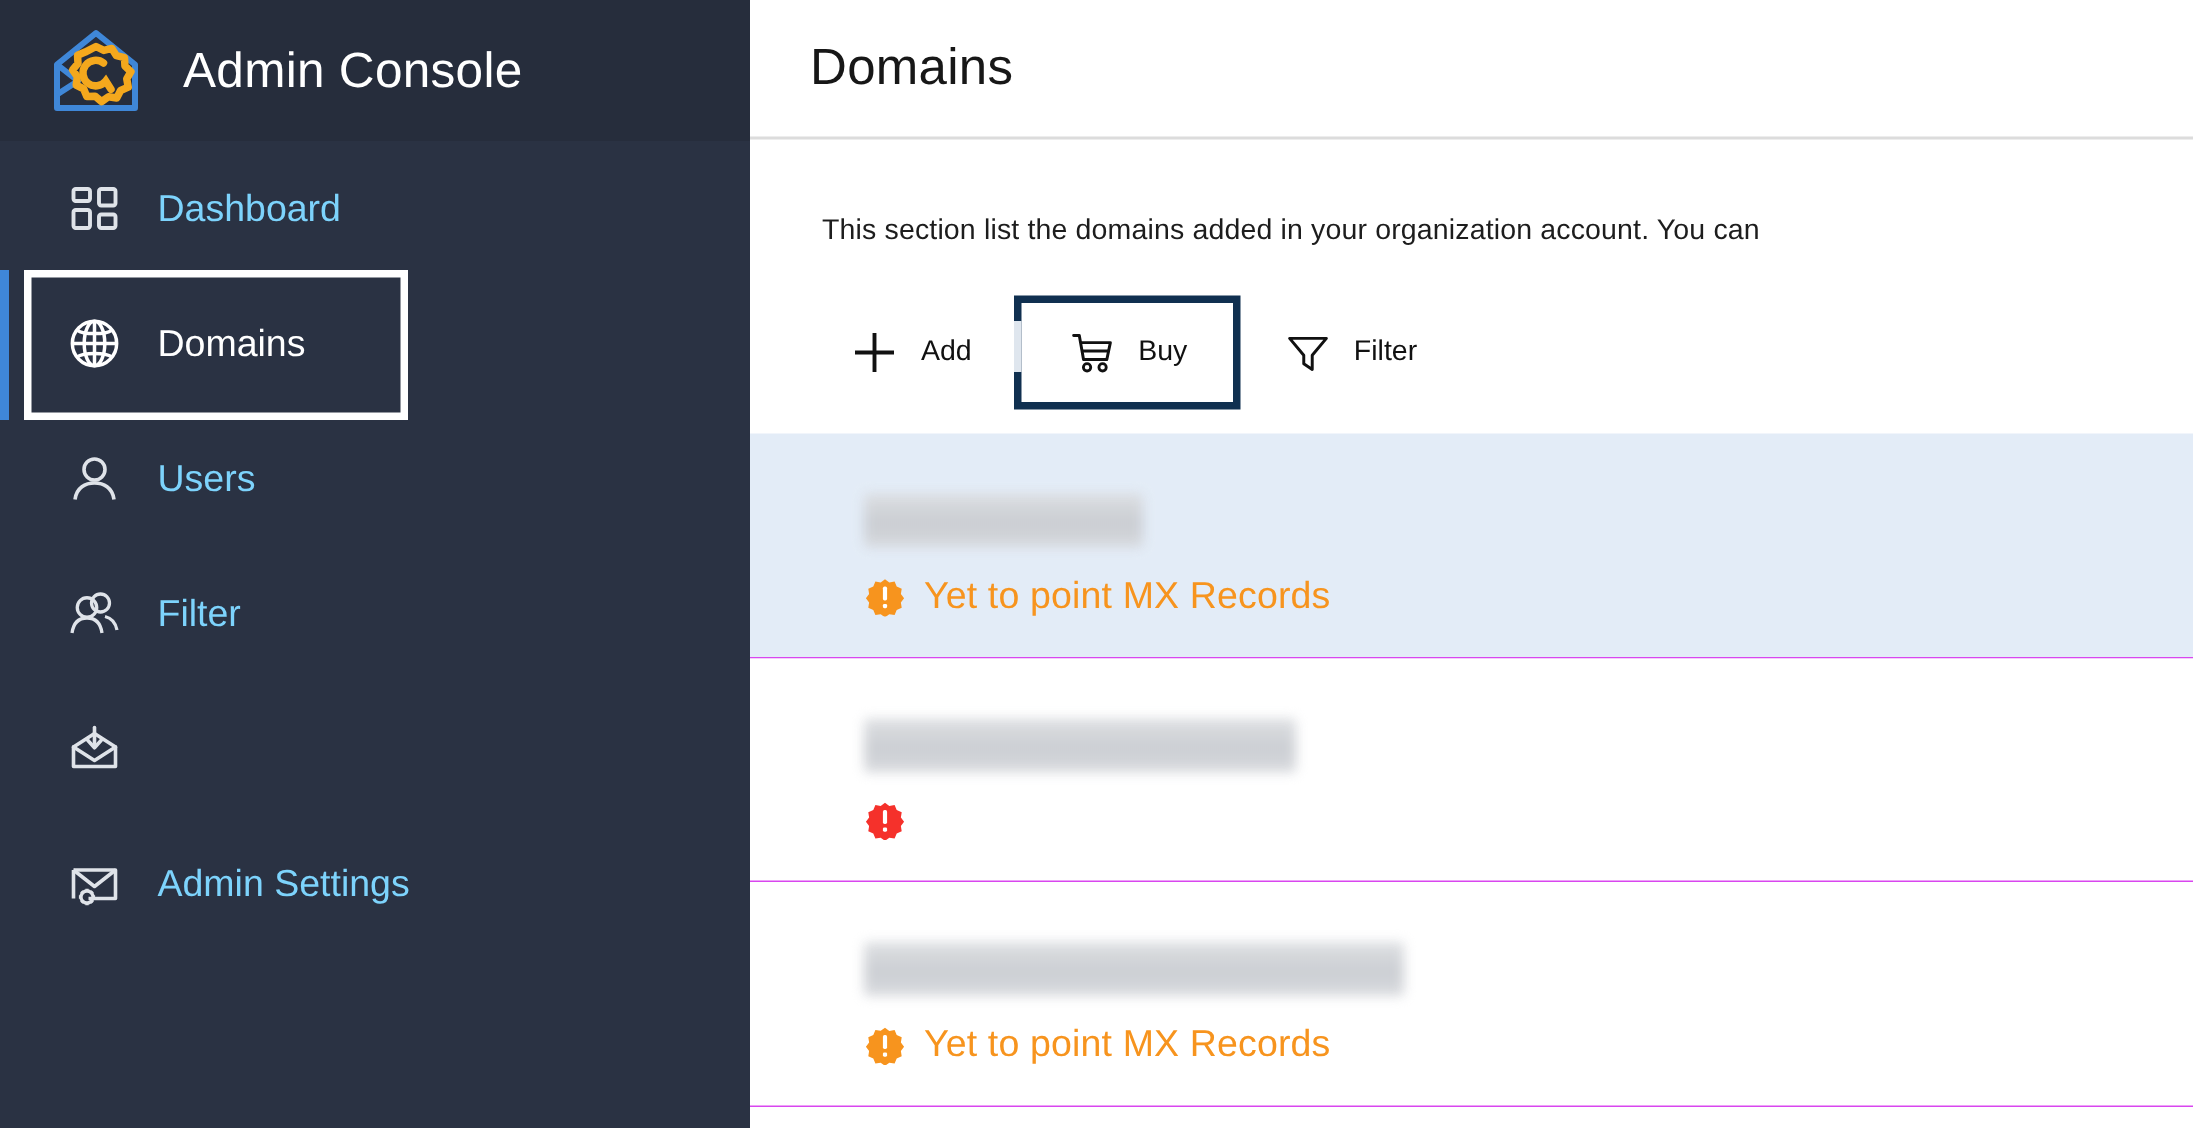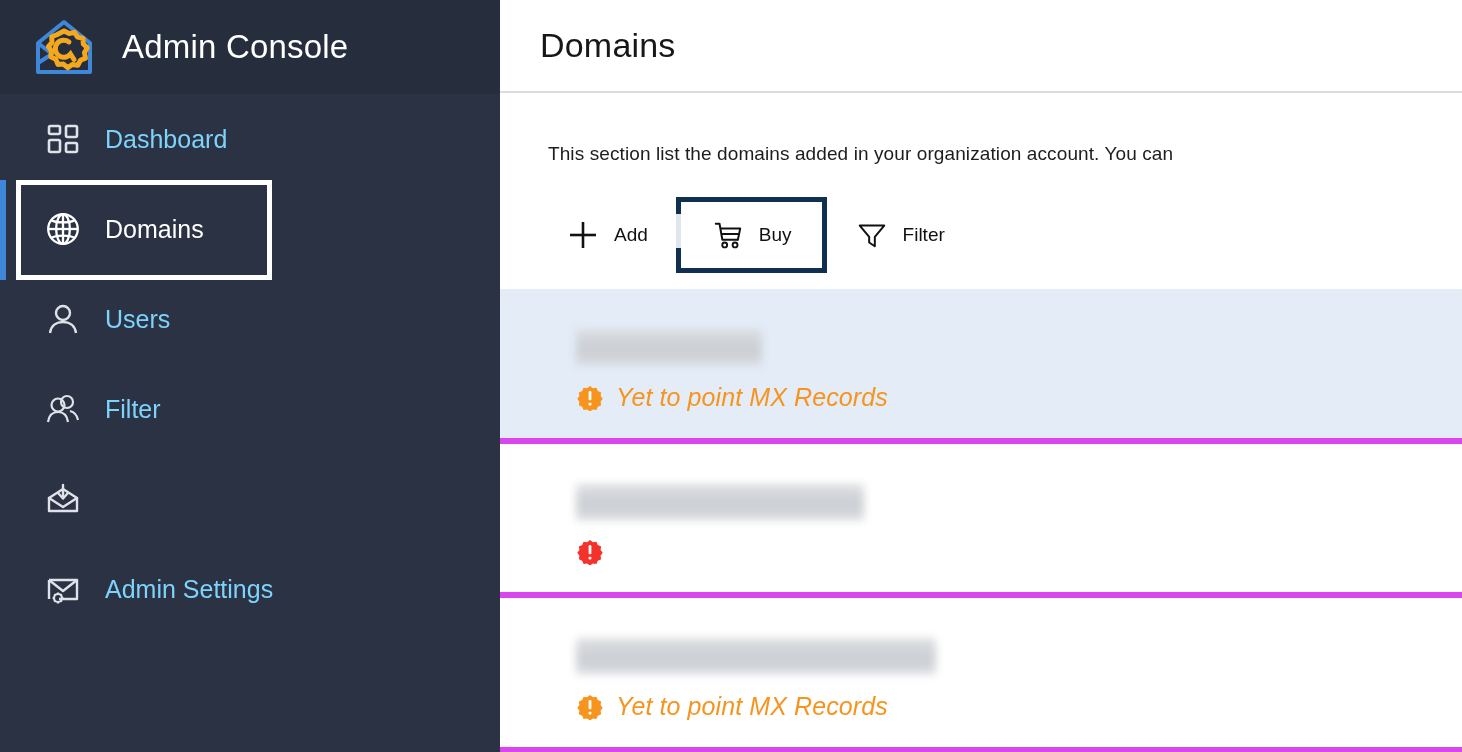--- a/index.html
+++ b/index.html
@@ -132,23 +132,22 @@
     left:-5px; top: 12px; bottom: 20px;
     width:5px;
     background:#dfe6ee;
   }
 
   
   .domain-list { margin-top: 16px; }
   .domain-row {
     position: relative;
     padding: 40px 0 26px 76px;
-    border-bottom: 6px solid #d946ef;
+    border-bottom: 1px solid #d946ef;
     background: #ffffff;
-    font-style: italic;
   }
   .domain-row.selected { background: #e3ecf7; }
   .domain-name-redacted {
     height: 36px;
     border-radius: 2px;
     background: linear-gradient(180deg,#dcdee1 0%, #c9ccd1 55%, #d7d9dd 100%);
     filter: blur(4px);
     opacity: .95;
   }
   .domain-status {

